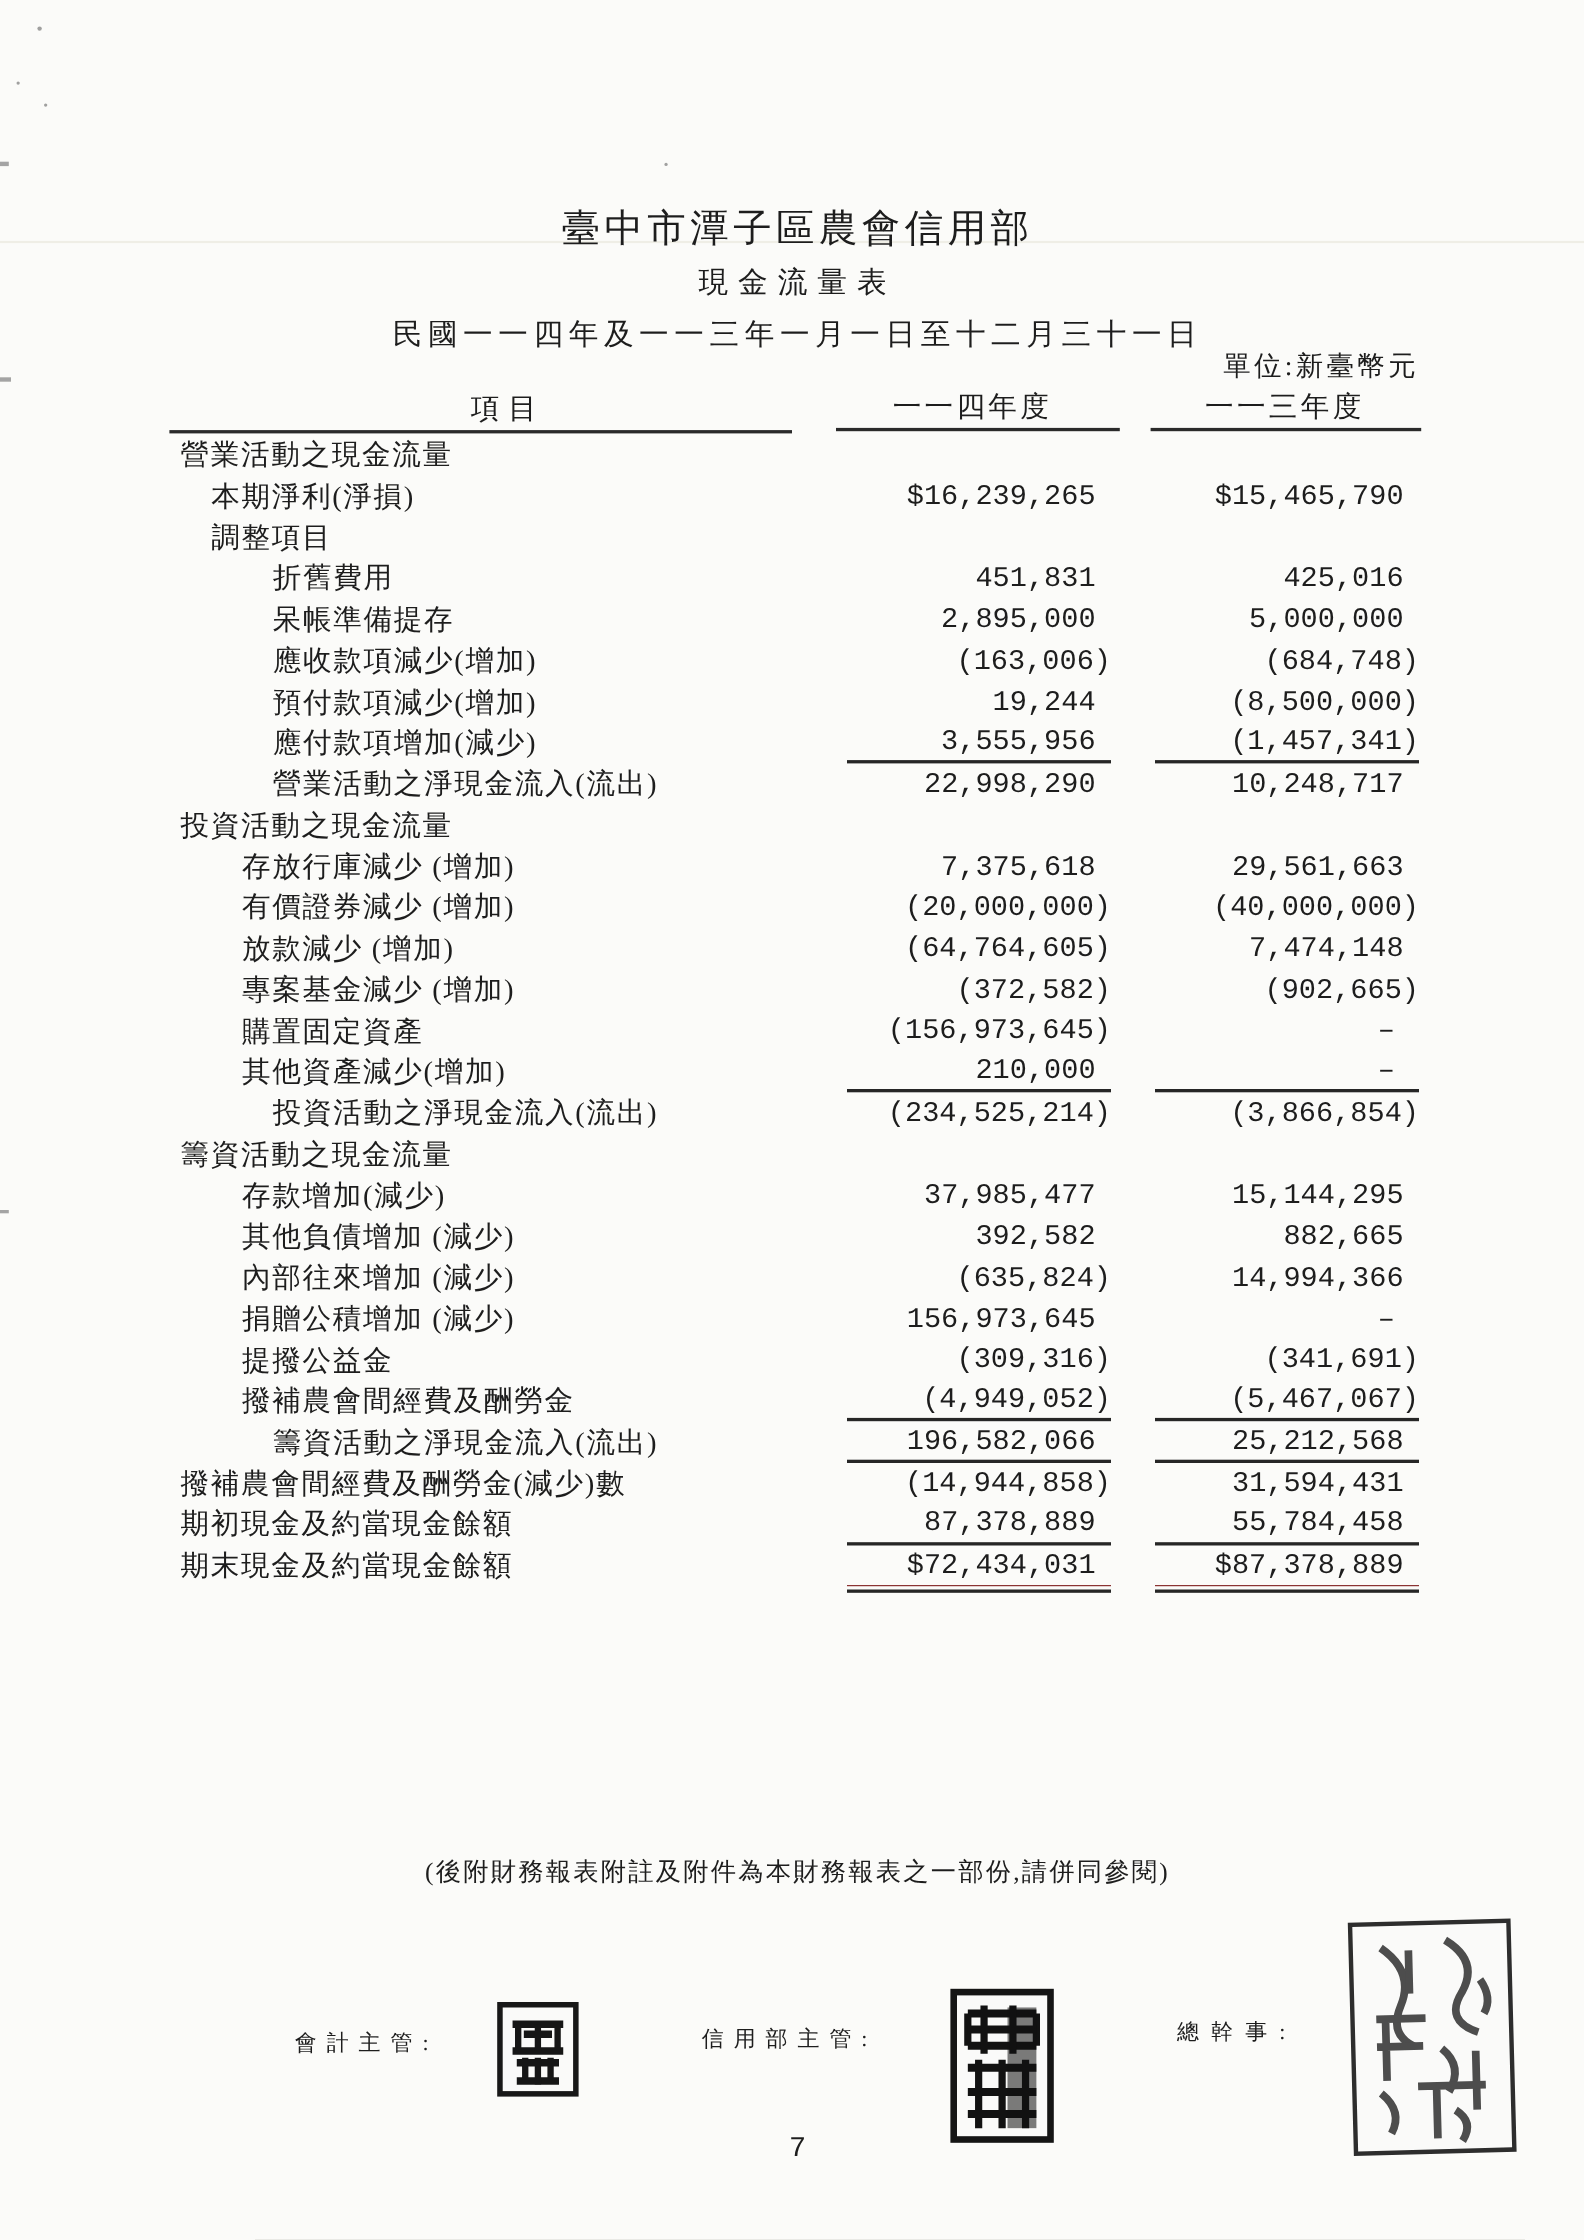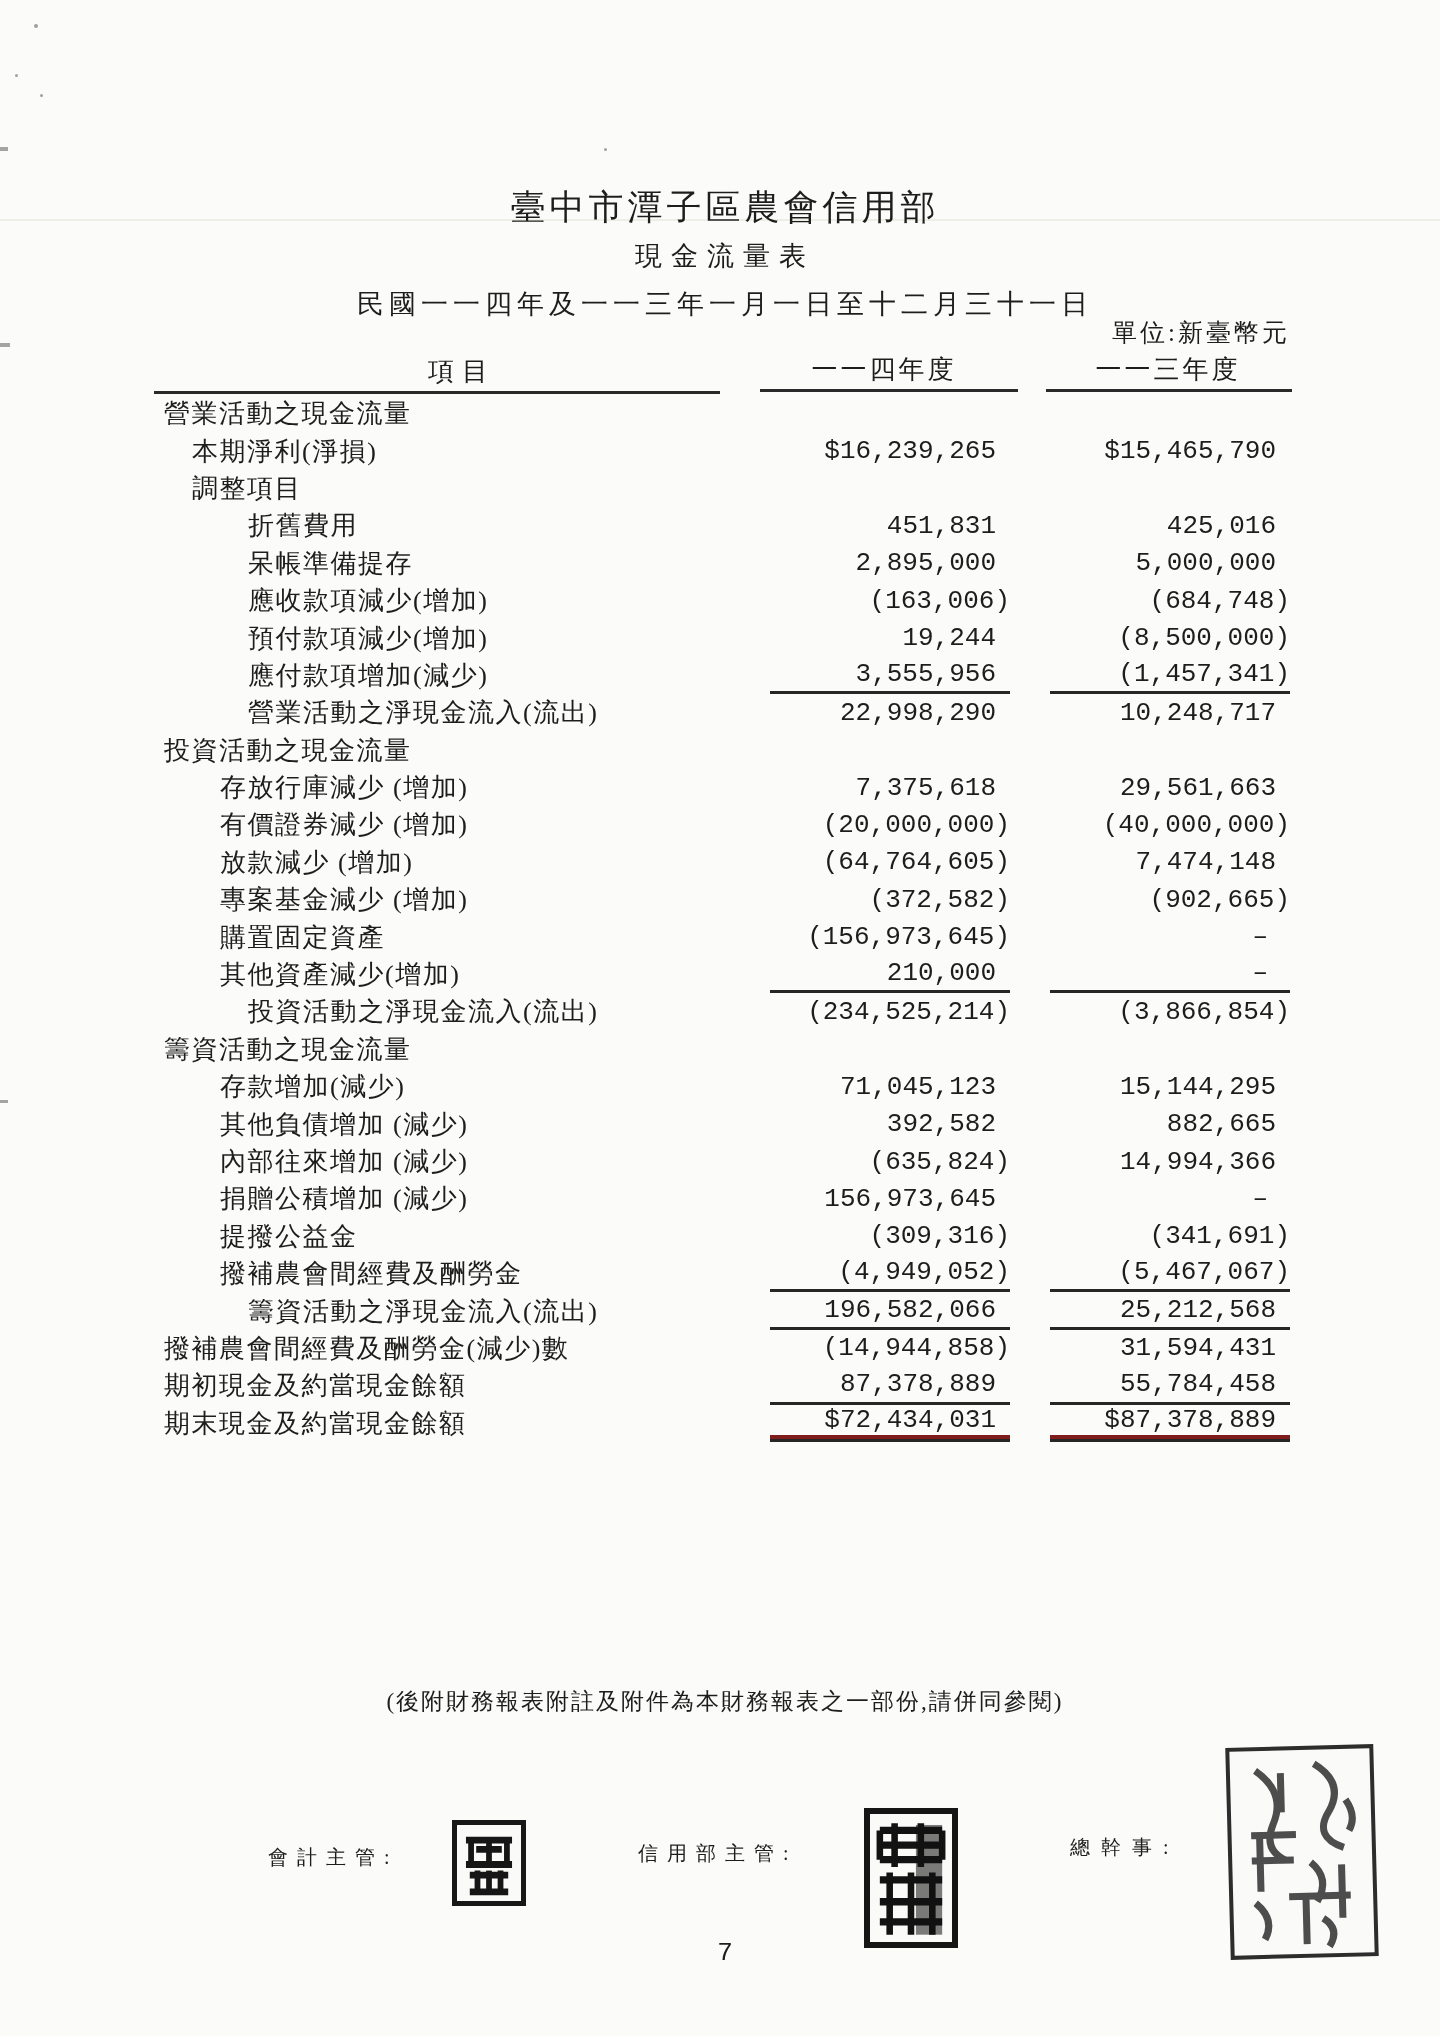--- a/index.html
+++ b/index.html
@@ -24,21 +24,21 @@
   .hl-113 {top:389px;left:886px;width:246px;}
   #table-body{position:absolute;top:395px;left:0;width:100%;}
   .trow{display:flex;align-items:stretch;height:37.4px;}
   .tlabel{flex:1;font-size:26px;letter-spacing:1.5px;white-space:nowrap;display:flex;align-items:center;}
   .tnum{
     width:240px;box-sizing:border-box;display:flex;align-items:center;justify-content:flex-end;
     font-family:"Liberation Mono","DejaVu Sans Mono",monospace;font-size:26px;white-space:nowrap;
   }
   .tgap{width:40px;}
   .ul{border-bottom:3px solid #262626;}
-  .dul{border-bottom:7px solid #7f1d1d;position:relative;}
+  .dul{border-bottom:1px solid #7f1d1d;position:relative;}
   .dul::after{content:"";position:absolute;left:0;right:0;bottom:-7px;border-bottom:3px solid #262626;}
   .footnote{top:1686px;font-size:23px;letter-spacing:2px;}
   .sig-label{position:absolute;font-size:20px;letter-spacing:9px;white-space:nowrap;}
   .sig-acc   {left:268px;top:1844px;}
   .sig-credit{left:638px;top:1840px;}
   .sig-gm    {left:1070px;top:1834px;letter-spacing:11px;}
   .stamp{position:absolute;box-sizing:border-box;background:rgba(250,250,248,.2);}
   .stamp svg{width:100%;height:100%;display:block;}
   .stamp1{left:452px;top:1820px;width:74px;height:86px;border:5px solid #181818;}
   .stamp2{left:864px;top:1808px;width:94px;height:140px;border:6px solid #151515;}
@@ -180,21 +180,21 @@
           <div class="tnum" style="padding-right: 0px;">(3,866,854)</div>
         </div>
         <div class="trow">
           <div class="tlabel" style="padding-left: 4px;">籌資活動之現金流量</div>
           <div class="tnum"></div>
           <div class="tgap"></div>
           <div class="tnum"></div>
         </div>
         <div class="trow">
           <div class="tlabel" style="padding-left: 60px;">存款增加(減少)</div>
-          <div class="tnum" style="padding-right: 14px;">71,045,123</div>
+          <div class="tnum" style="padding-right: 14px;">37,985,477</div>
           <div class="tgap"></div>
           <div class="tnum" style="padding-right: 14px;">15,144,295</div>
         </div>
         <div class="trow">
           <div class="tlabel" style="padding-left: 60px;">其他負債增加 (減少)</div>
           <div class="tnum" style="padding-right: 14px;">392,582</div>
           <div class="tgap"></div>
           <div class="tnum" style="padding-right: 14px;">882,665</div>
         </div>
         <div class="trow">

